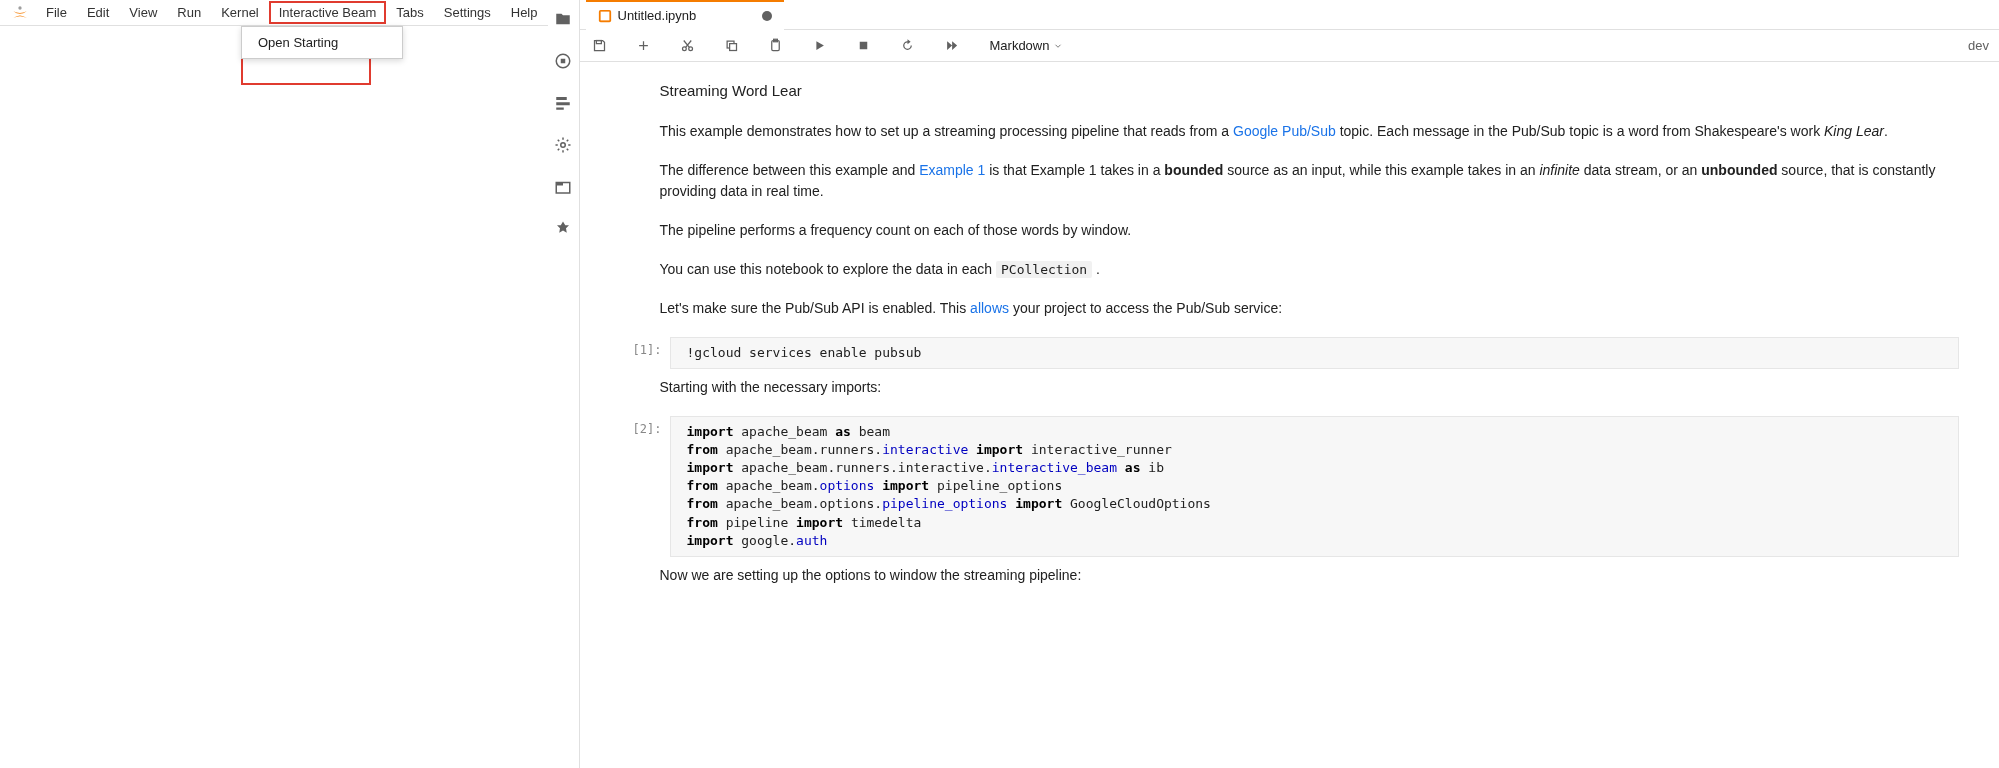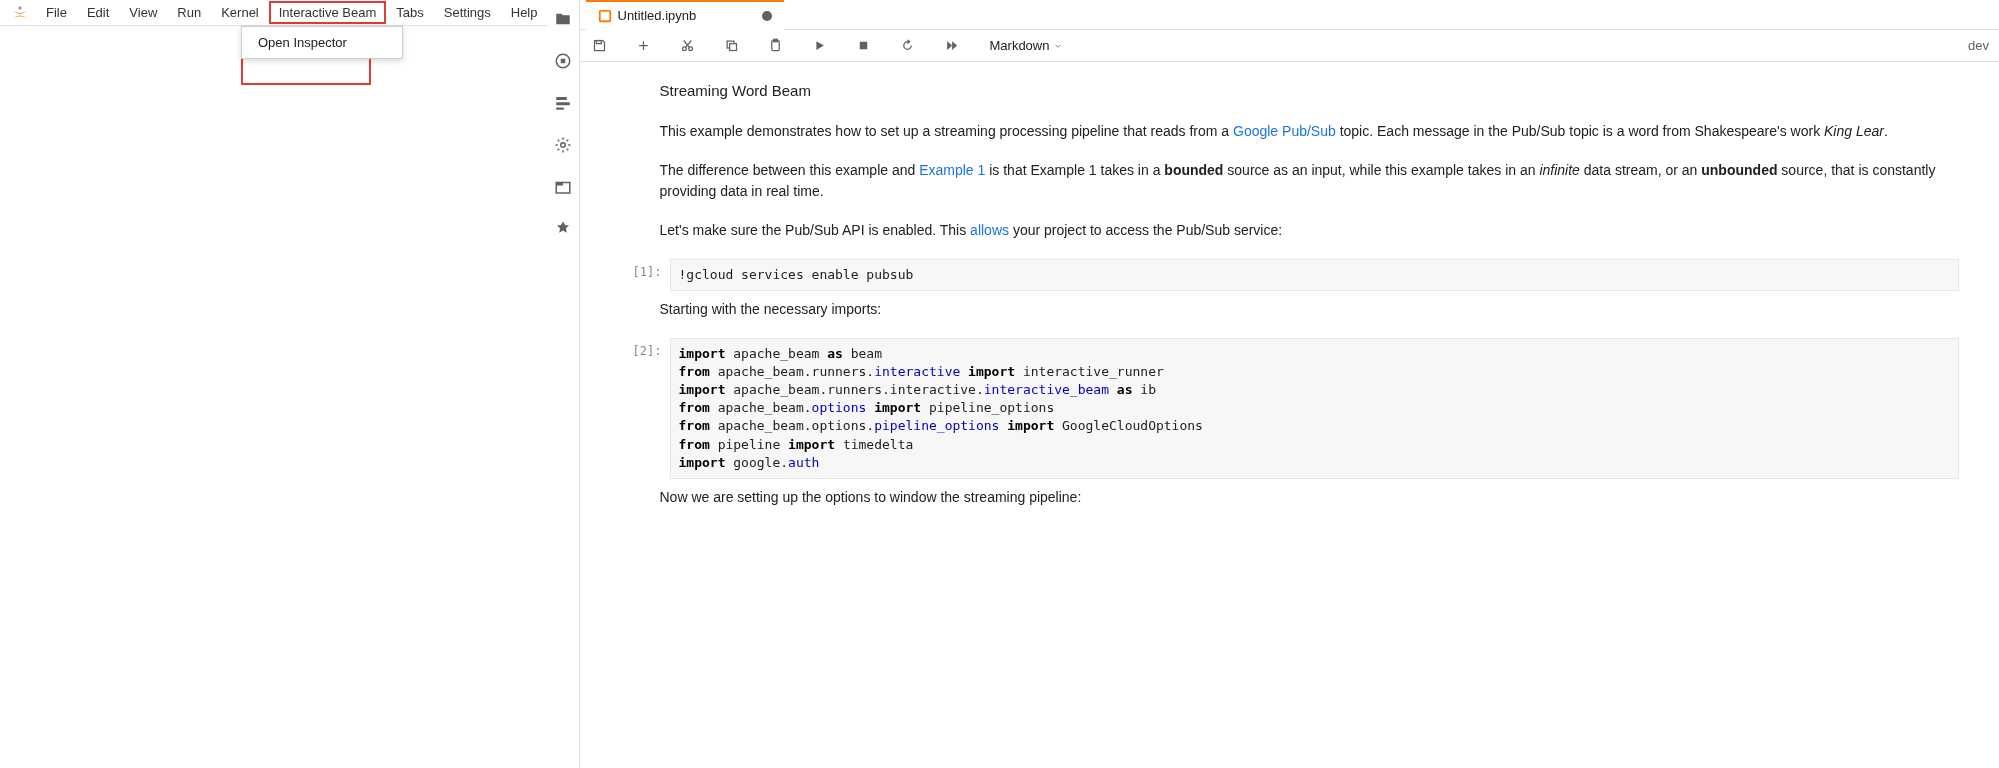--- a/index.html
+++ b/index.html
@@ -30,39 +30,39 @@
 .cell { margin-bottom: 8px; }
 .md-content { font-size: 14px; line-height: 1.5; color: #212121; padding-right: 40px; }
 .md-content p { margin-bottom: 18px; }
 .md-content .title { font-size: 15px; margin-bottom: 18px; }
 .md-content a { color: #1a73e8; text-decoration: none; }
 .md-content em { font-style: italic; }
 .md-content strong { font-weight: 600; }
 .md-content code { background: #f1f1f1; padding: 1px 5px; border-radius: 2px; font-family: "SFMono-Regular", Consolas, monospace; font-size: 13px; }
 .code-cell { display: flex; align-items: flex-start; margin-left: -40px; }
 .prompt { width: 50px; text-align: right; color: #888; font-family: monospace; font-size: 12px; padding-top: 6px; padding-right: 8px; flex-shrink: 0; }
-.code-input { flex: 1; background: #f7f7f7; border: 1px solid #e6e6e6; padding: 6px 8px; font-family: "SFMono-Regular", Consolas, monospace; font-size: 13px; line-height: 1.4; white-space: pre; overflow-x: auto; margin-right: 40px; }
+.code-input { flex: 1; background: #f7f7f7; border: 1px solid #e6e6e6; padding: 6px 16px; font-family: "SFMono-Regular", Consolas, monospace; font-size: 13px; line-height: 1.4; white-space: pre; overflow-x: auto; margin-right: 40px; }
 .k-kw { color: #000000; font-weight: 600; }
 .k-nn { color: #0000c0; }
 </style>
 </head>
 <body>
 
 <div class="app">
   <div class="menubar">
     <span class="logo">
       <svg viewBox="0 0 24 24">
           <circle cx="12" cy="6" r="2" fill="#9e9e9e"></circle>
           <path d="M4 10 Q12 16 20 10 Q12 14 4 10" fill="#f57c00"></path>
           <path d="M4 18 Q12 12 20 18 Q12 14 4 18" fill="#f57c00"></path>
         </svg>
     </span>
     <div id="menubar-items" style="display: contents;"><div class="menubar-item">File</div><div class="menubar-item">Edit</div><div class="menubar-item">View</div><div class="menubar-item">Run</div><div class="menubar-item">Kernel</div><div class="menubar-item highlighted">Interactive Beam</div><div class="menubar-item">Tabs</div><div class="menubar-item">Settings</div><div class="menubar-item">Help</div></div>
     <div class="dropdown">
-      <div class="dropdown-item">Open Inspector</div>
+      <div class="dropdown-item">Open Starting</div>
     </div>
     <div class="dropdown-highlight"></div>
   </div>
 
   <div class="body-row">
     <div class="left-rail">
       <svg class="rail-icon" viewBox="0 0 24 24">
           <path d="M3 5h7l2 2h9v12H3z"></path>
         </svg>
       <svg class="rail-icon" viewBox="0 0 24 24">
@@ -156,23 +156,25 @@
           <span>Markdown</span>
           <svg viewBox="0 0 24 24">
               <path d="M6 9l6 6 6-6" fill="none" stroke="#616161" stroke-width="2"></path>
             </svg>
         </div>
         <div class="toolbar-right">dev</div>
       </div>
 
       <div class="notebook" id="notebook">
           <div class="cell md-content">
-            <p class="title">Streaming Word Beam</p>
+            <p class="title">Streaming Word Lear</p>
             <p>This example demonstrates how to set up a streaming processing pipeline that reads from a <a href="#">Google Pub/Sub</a> topic. Each message in the Pub/Sub topic is a word from Shakespeare's work <em>King Lear</em>.</p>
             <p>The difference between this example and <a href="#">Example 1</a> is that Example 1 takes in a <strong>bounded</strong> source as an input, while this example takes in an <em>infinite</em> data stream, or an <strong>unbounded</strong> source, that is constantly providing data in real time.</p>
+            <p>The pipeline performs a frequency count on each of those words by window.</p>
+            <p>You can use this notebook to explore the data in each <code>PCollection</code> .</p>
             <p>Let's make sure the Pub/Sub API is enabled. This <a href="#">allows</a> your project to access the Pub/Sub service:</p>
           </div>
           <div class="cell code-cell">
             <div class="prompt">[1]:</div>
             <div class="code-input"><span>!gcloud services enable pubsub</span></div>
           </div>
           <div class="cell md-content">
             <p>Starting with the necessary imports:</p>
           </div>
           <div class="cell code-cell">

